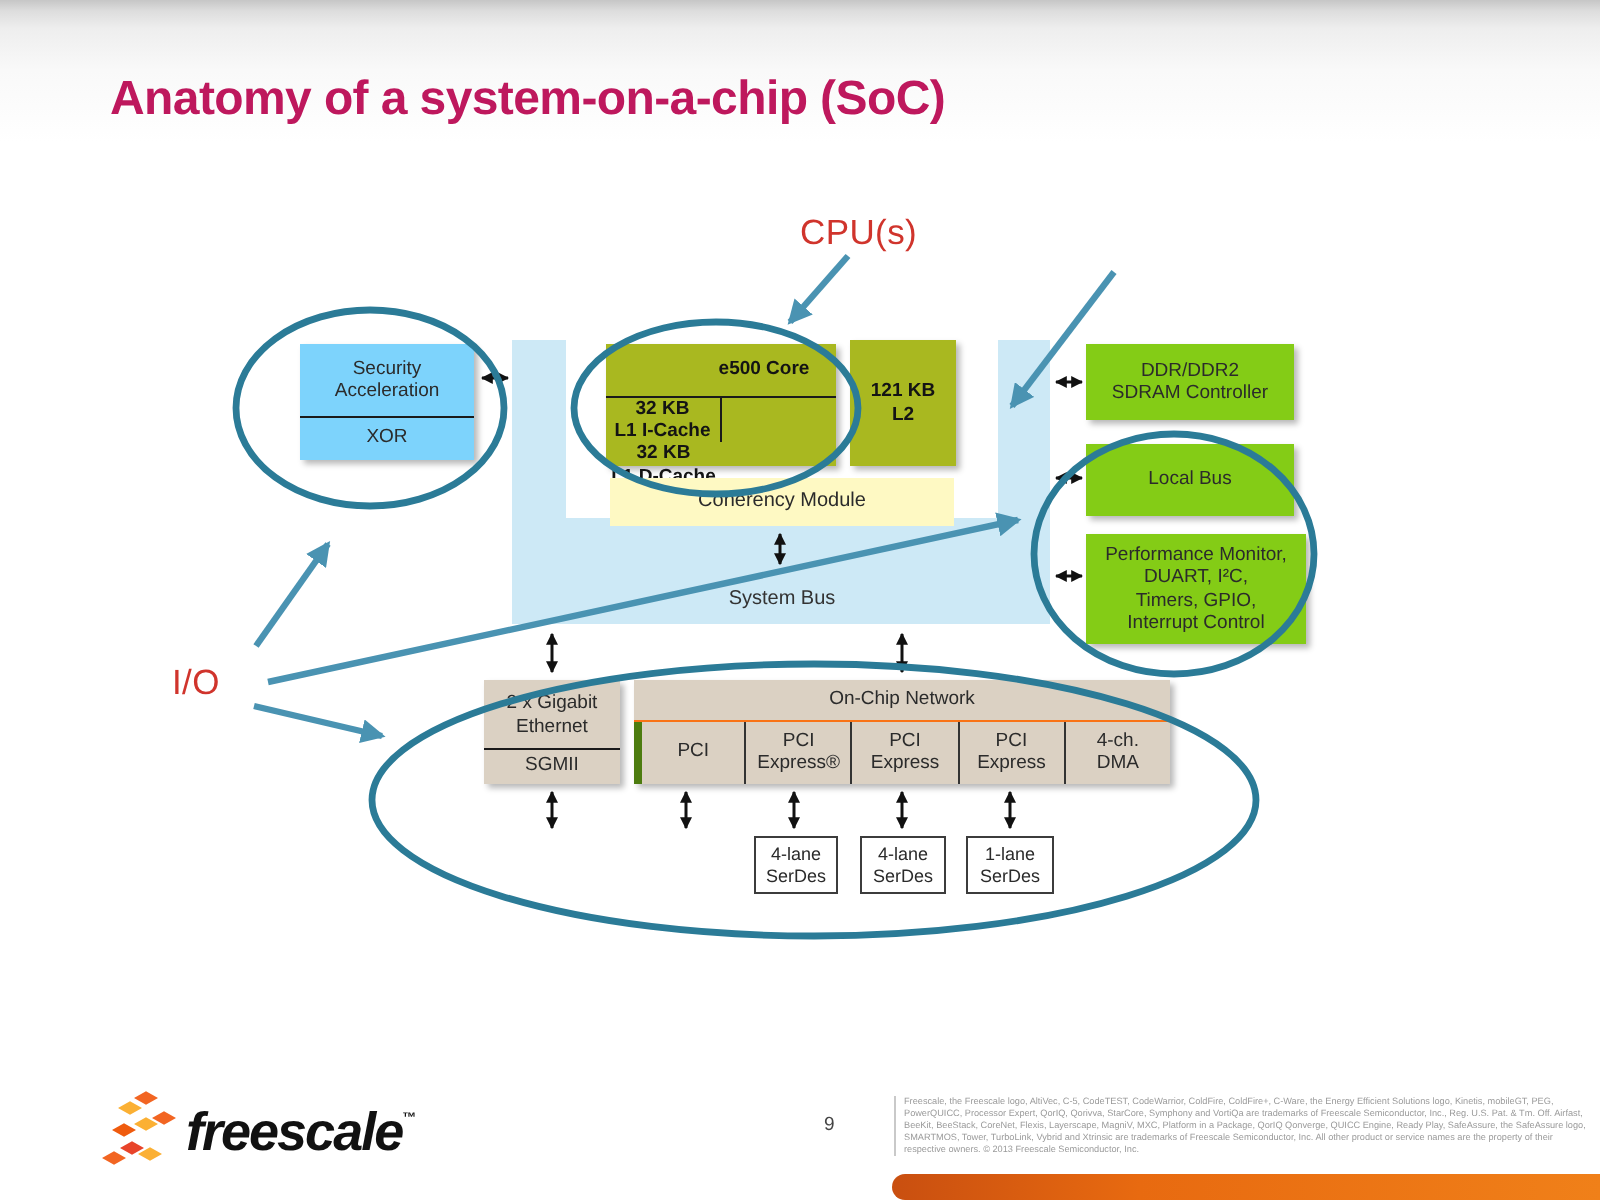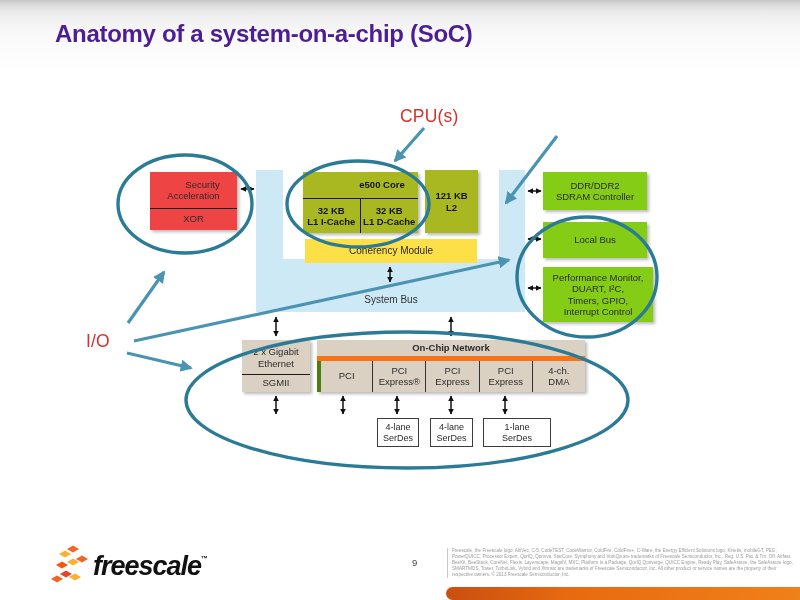--- a/index.html
+++ b/index.html
@@ -1,33 +1,33 @@
 <!DOCTYPE html>
 <html><head>
 <meta charset="utf-8">
 <style>
   html,body{margin:0;padding:0;background:#444;}
   .slide{position:relative;width:800px;height:600px;background:#ffffff;overflow:hidden;
          font-family:"Liberation Sans","DejaVu Sans",sans-serif;margin:0 auto;}
   .abs{position:absolute;}
   .header{left:0;top:0;width:800px;height:110px;
           background:linear-gradient(180deg,#c6c6c6 0%,#dddddd 5%,#eeeeee 13%,#f9f9f9 32%,#ffffff 65%);}
-  .title{left:55px;top:20px;font-size:24px;font-weight:700;color:#4c1d95;letter-spacing:-0.3px;
+  .title{left:55px;top:36px;font-size:24px;font-weight:700;color:#be185d;letter-spacing:-0.3px;
          text-shadow:0 1px 1px rgba(255,255,255,0.9);}
   
   .box{display:flex;flex-direction:column;align-items:center;justify-content:center;
        font-size:9.5px;line-height:1.18;color:#2b2b2b;text-align:center;}
   .ml{white-space:pre-line;}
   .shadow{box-shadow:2px 2px 3px rgba(0,0,0,0.28);}
   .blue-shape{background:#cde9f6;}
-  .security{background:#ef4444;text-align:right;}
+  .security{background:#7dd3fc;}
   .green{background:#a9b820;font-weight:700;color:#141414;}
   .gray{background:#84cc16;}
   .tan{background:#dbd1c3;}
-  .coh{background:#fde047;}
+  .coh{background:#fef9c3;}
   .serdes{background:#ffffff;border:1.5px solid #3c3c3c;box-sizing:border-box;}
   .red-label{color:#d0342c;font-size:17.5px;letter-spacing:0.2px;}
   .buslabel{font-size:10px;color:#333;text-align:center;}
   .sect{width:100%;display:flex;flex-direction:column;align-items:center;justify-content:center;}
   .overlay{left:0;top:0;pointer-events:none;}
   
   .logo-text{left:93px;top:551px;font-size:27px;font-weight:700;font-style:italic;color:#111;
              letter-spacing:-1px;}
   .logo-tm{font-size:7px;font-style:normal;vertical-align:14px;letter-spacing:0;}
   .pagenum{left:412px;top:557px;font-size:9.5px;color:#444;}
@@ -56,21 +56,21 @@
     </div>
     <div class="sect" style="height:21px;">
       <span>XOR</span>
     </div>
   </div>
 
   <div class="abs box green shadow" style="left:303px;top:172px;width:115px;height:61px;">
     <div class="sect" style="height:27px;border-bottom:1px solid #1a1a1a;box-sizing:border-box;padding-left:43px;">
       <span>e500 Core</span>
     </div>
-    <div style="display:flex;width:100%;height:34px;">
+    <div style="display:flex;width:100%;height:34px;flex-direction:column;">
       <div class="sect ml" style="width:57.5px;border-right:1px solid #1a1a1a;box-sizing:border-box;">32 KB
 L1 I-Cache</div>
       <div class="sect ml" style="width:57.5px;">32 KB
 L1 D-Cache</div>
     </div>
   </div>
 
   <div class="abs box green shadow ml" style="left:425px;top:170px;width:53px;height:63px;">121 KB
 L2</div>
 
@@ -84,41 +84,41 @@
 Timers, GPIO,
 Interrupt Control</div>
 
   <div class="abs box tan shadow" style="left:242px;top:340px;width:68px;height:52px;">
     <div class="sect ml" style="height:34px;border-bottom:1.5px solid #1a1a1a;box-sizing:border-box;">2 x Gigabit
 Ethernet</div>
     <div class="sect" style="height:16px;">SGMII</div>
   </div>
 
   <div class="abs box tan shadow" style="left:317px;top:340px;width:268px;height:52px;">
-    <div class="sect" style="height:20px;border-bottom:5px solid #f97316;box-sizing:border-box;font-weight:bold;">
+    <div class="sect" style="height:20px;border-bottom:1px solid #f97316;box-sizing:border-box;">
       <span>On-Chip Network</span>
     </div>
     <div style="display:flex;width:100%;height:31px;border-left:4px solid #4d7c0f;box-sizing:border-box;">
       <div class="sect ml" style="width:53px;border-right:1px solid #333;box-sizing:border-box;">PCI</div>
       <div class="sect ml" style="width:54px;border-right:1px solid #333;box-sizing:border-box;">PCI
 Express®</div>
       <div class="sect ml" style="width:54px;border-right:1px solid #333;box-sizing:border-box;">PCI
 Express</div>
       <div class="sect ml" style="width:54px;border-right:1px solid #333;box-sizing:border-box;">PCI
 Express</div>
       <div class="sect ml" style="width:53px;">4-ch.
 DMA</div>
     </div>
   </div>
 
   <div class="abs box serdes ml" style="left:377px;top:418px;width:42px;height:29px;font-size:9px;">4-lane
 SerDes</div>
   <div class="abs box serdes ml" style="left:430px;top:418px;width:43px;height:29px;font-size:9px;">4-lane
 SerDes</div>
-  <div class="abs box serdes ml" style="left:483px;top:418px;width:68px;height:29px;font-size:9px;">1-lane
+  <div class="abs box serdes ml" style="left:483px;top:418px;width:44px;height:29px;font-size:9px;">1-lane
 SerDes</div>
 
   <svg class="abs overlay" width="800" height="600" viewBox="0 0 800 600">
     <defs>
       <marker id="mt" viewBox="0 0 10 10" refX="8.5" refY="5" markerWidth="3.8" markerHeight="3.8" orient="auto-start-reverse">
         <path d="M0,0 L10,5 L0,10 z" fill="#4a93b2"></path>
       </marker>
       <marker id="mb" viewBox="0 0 10 10" refX="9" refY="5" markerWidth="4" markerHeight="4" orient="auto-start-reverse">
         <path d="M0,0 L10,5 L0,10 z" fill="#111"></path>
       </marker>

